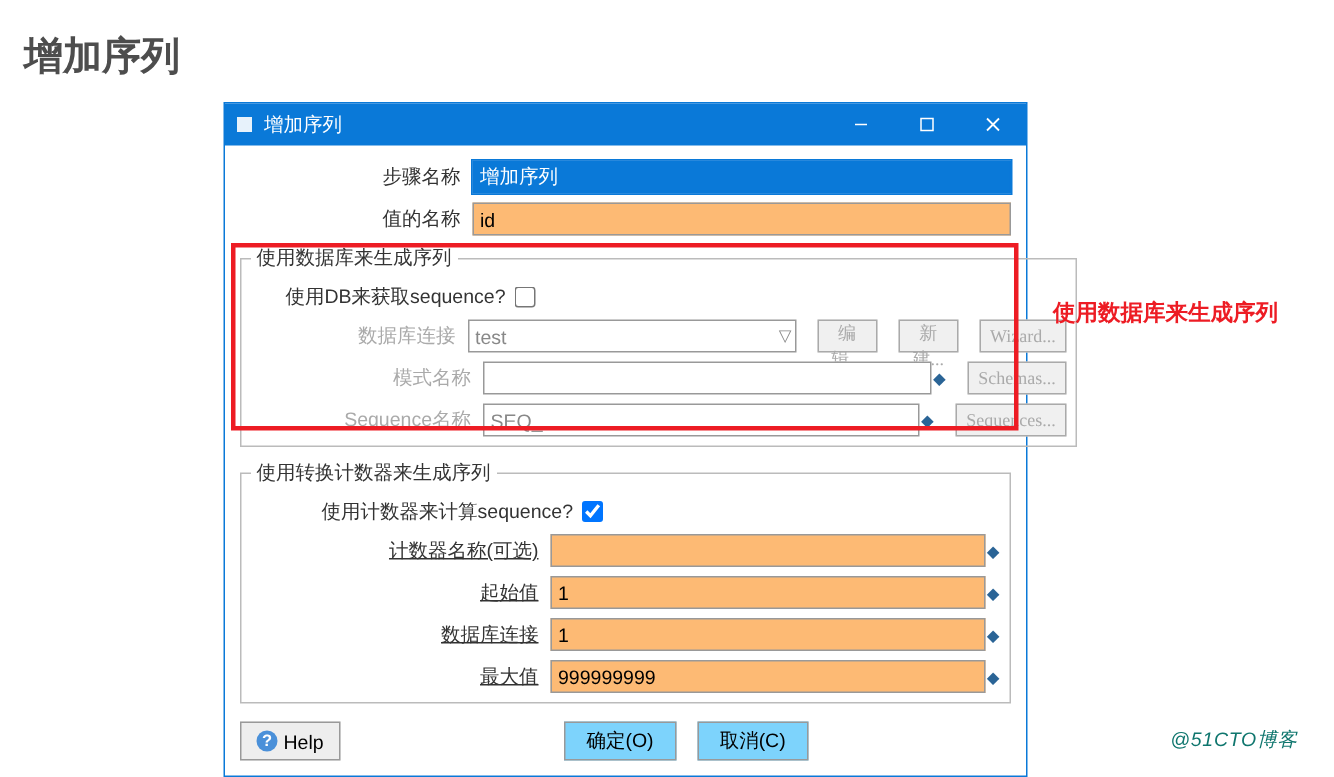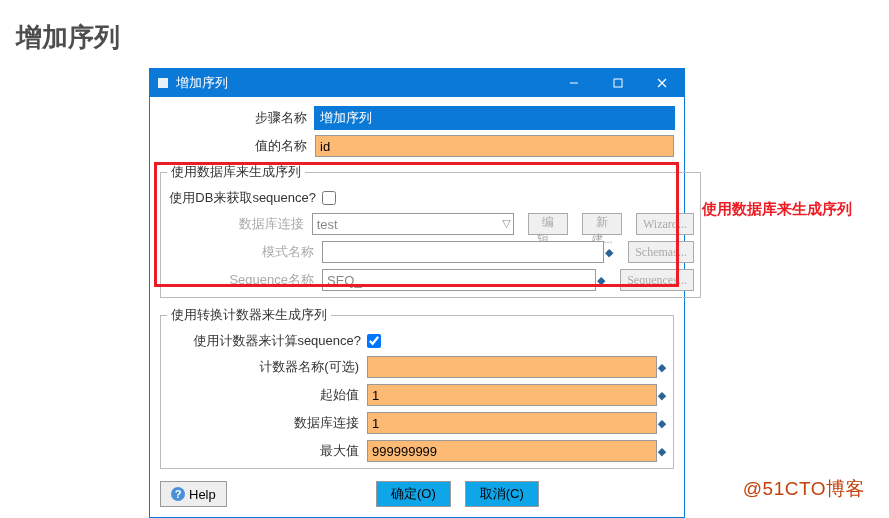--- a/index.html
+++ b/index.html
@@ -17,33 +17,33 @@
 .form-input { flex: 1; height: 22px; border: 1px solid #999; padding: 0 4px; font-family: inherit; font-size: 13px; background: #fdba74; }
 .form-input.selected { background: #0a79d8; color: #fff; border: 1px solid #0a79d8; outline: 1px solid #0a79d8; }
 .form-input[disabled] { background: #fff; color: #888; }
 fieldset { border: 1px solid #bbb; margin-bottom: 8px; padding: 8px 6px 6px 6px; position: relative; }
 fieldset legend { font-size: 13px; padding: 0 4px; color: #333; }
 .highlight-box { border: 3px solid #ed1c24; position: absolute; top: 162px; left: 154px; width: 525px; height: 125px; pointer-events: none; z-index: 10; }
 .side-note { position: absolute; top: 194px; left: 702px; color: #ed1c24; font-weight: bold; font-size: 15px; line-height: 2; }
 .btn-sm { height: 22px; padding: 0 6px; border: 1px solid #aaa; background: #eee; font-family: Liberation Serif, serif; font-size: 12px; margin-left: 14px; cursor: default; }
 .btn-sm[disabled] { color: #aaa; background: #f0f0f0; }
 .diamond { width: 10px; height: 22px; display: flex; align-items: center; justify-content: center; color: #2a6496; font-size: 11px; padding: 0 1px; }
-.checkbox-row { display: flex; align-items: center; margin-bottom: 6px; }
+.checkbox-row { display: flex; align-items: center; margin-bottom: 6px; margin-left: 21px; }
 .checkbox-row .lbl { width: 200px; text-align: right; padding-right: 6px; }
 .checkbox-row input[type="checkbox"] { width: 14px; height: 14px; }
 .select-wrap { position: relative; flex: 1; display: flex; }
-.select-wrap .form-input { padding-right: 20px; }
+.select-wrap .form-input { padding-right: 37px; }
 .select-arrow { position: absolute; right: 3px; top: 4px; pointer-events: none; color: #888; font-size: 11px; }
-.group2 .form-label { width: 200px; }
+.group2 .form-label { width: 200px; text-decoration: underline; }
 .btn-bar { display: flex; align-items: center; padding: 4px 0 2px 0; gap: 14px; }
 .btn-bar .spacer { flex: 1; }
-.btn-main { height: 26px; padding: 0 14px; border: 1px solid #999; background: #0ea5e9; font-family: inherit; font-size: 13px; }
+.btn-main { height: 26px; padding: 0 14px; border: 1px solid #999; background: #7dd3fc; font-family: inherit; font-size: 13px; }
 .btn-help { height: 26px; padding: 0 10px; border: 1px solid #999; background: #eee; font-family: inherit; font-size: 13px; display: flex; align-items: center; }
 .help-icon { width: 14px; height: 14px; border-radius: 50%; background: #4a90d9; color: #fff; font-size: 11px; font-weight: bold; display: inline-flex; align-items: center; justify-content: center; margin-right: 4px; }
-.watermark { position: absolute; bottom: 16px; right: 24px; color: #c2410c; font-size: 19px; letter-spacing: 0.5px; }
+.watermark { position: absolute; bottom: 16px; right: 24px; color: #0f766e; font-size: 13px; letter-spacing: 0.5px; font-style: italic; }
 .right-add { display: flex; align-items: center; }
 </style>
 </head>
 <body>
 
 <div class="page-title">增加序列</div>
 
 <div class="window">
   <div class="titlebar">
     <span class="titlebar-icon">

